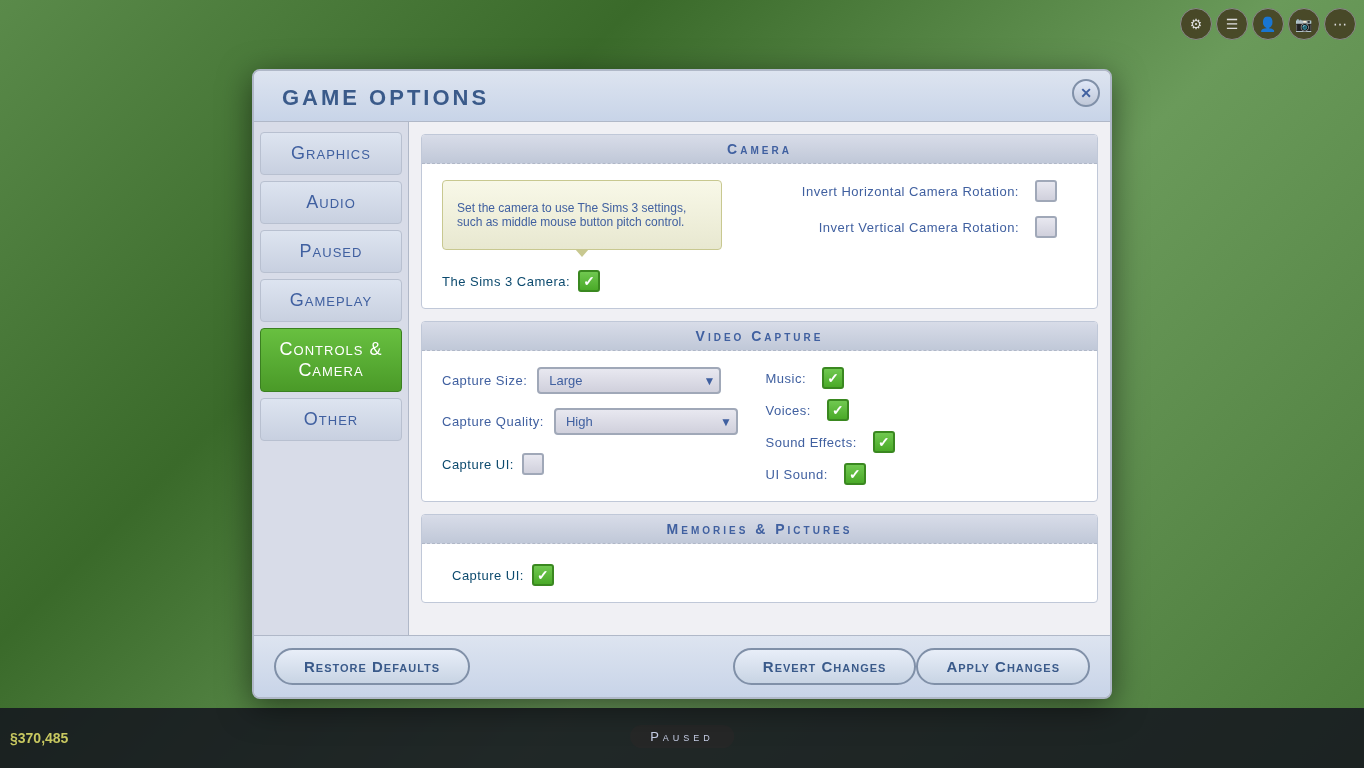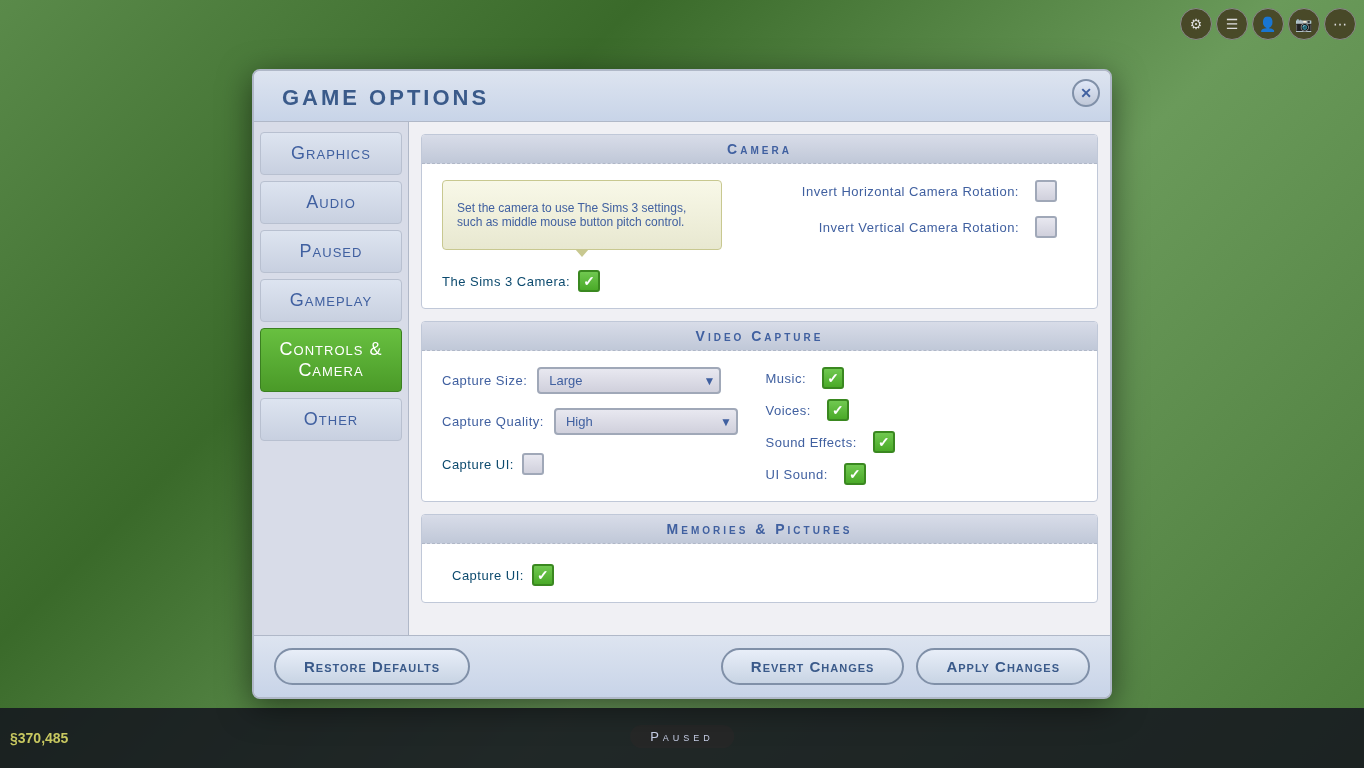--- a/index.html
+++ b/index.html
@@ -525,21 +525,21 @@
               <div class="green-checkbox"></div>
             </div>
           </div>
         </div>
 
       </div>
     </div>
 
     <div class="modal-footer">
       <button class="footer-btn">Restore Defaults</button>
-      <div style="display:flex;gap:12px;">
+      <div style="display:flex;">
         <button class="footer-btn">Revert Changes</button>
         <button class="footer-btn">Apply Changes</button>
       </div>
     </div>
 
   </div>
 </div>
 
 <div class="bottom-bar">
   <span class="bottom-money">§370,485</span>

